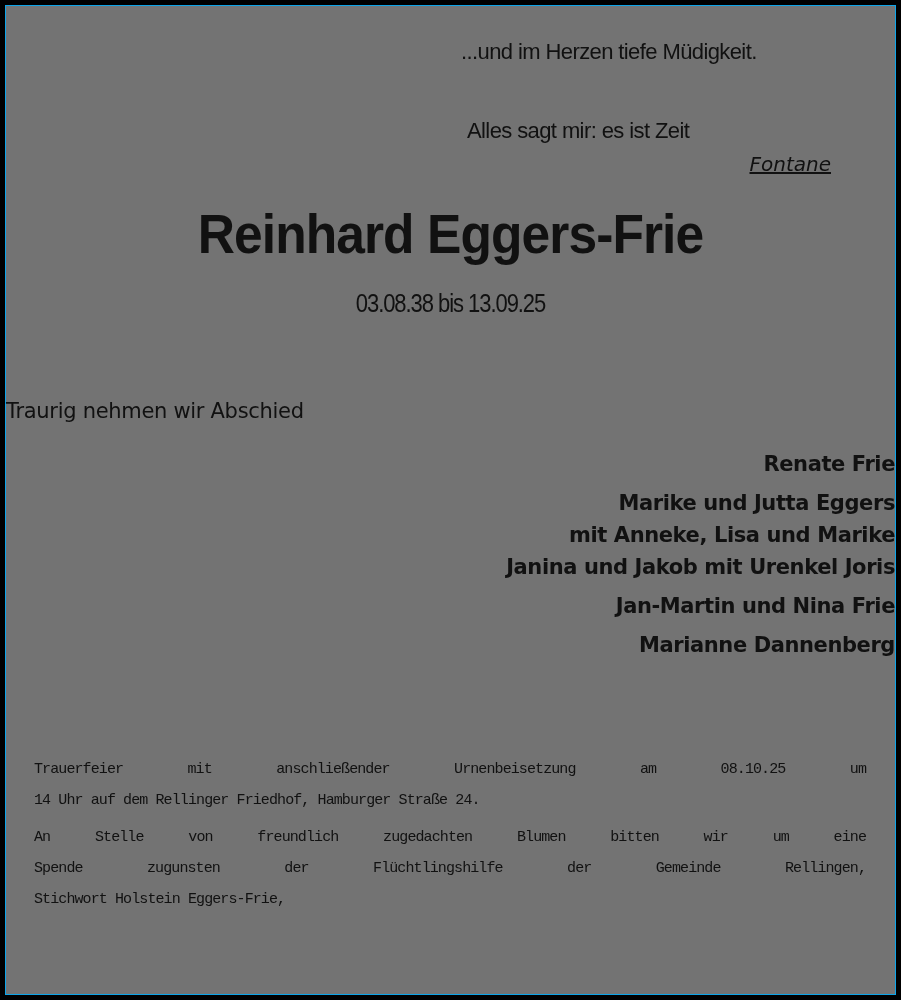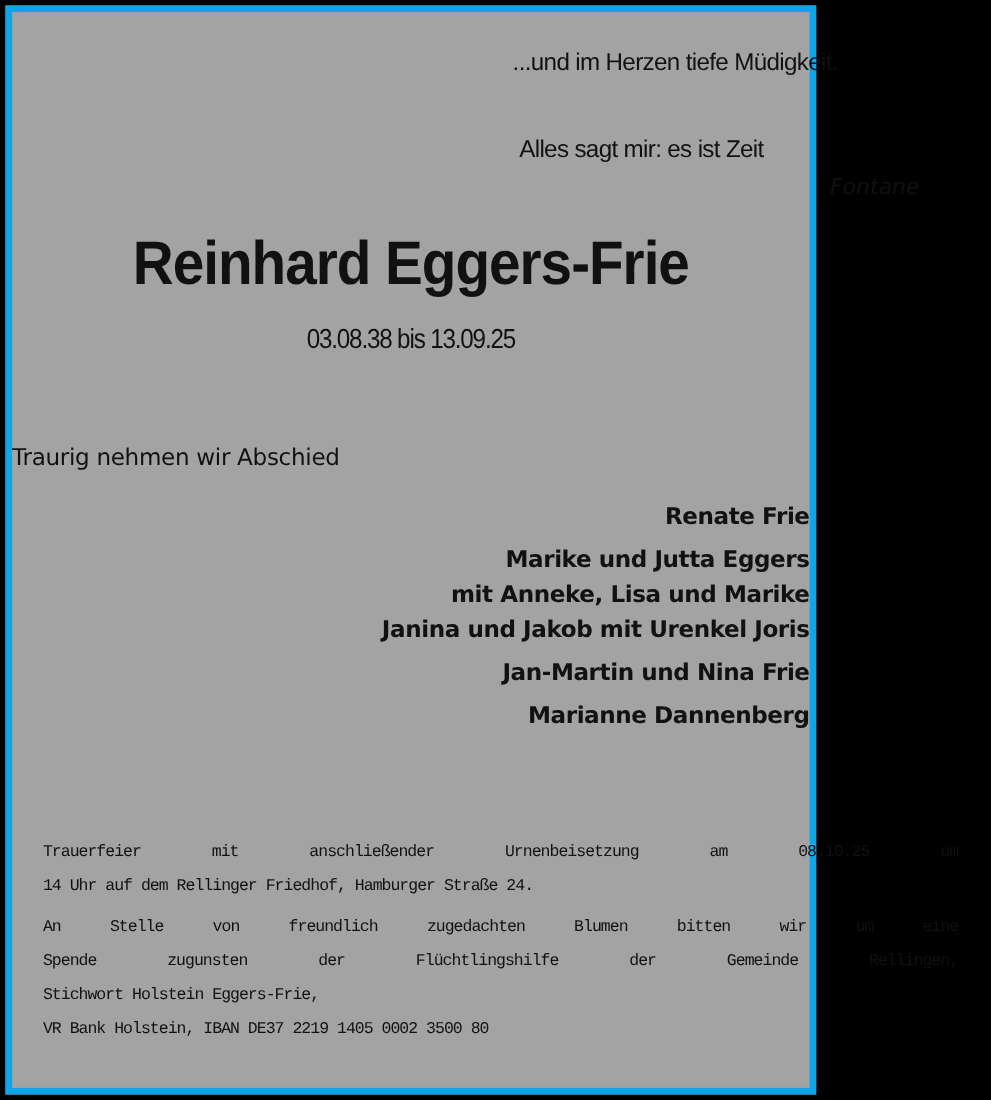--- a/index.html
+++ b/index.html
@@ -1,32 +1,33 @@
 <!DOCTYPE html>
 <html><head>
   <meta charset="utf-8">
   <style>
     html, body { margin: 0; padding: 0; background: #000; }
     body { width: 901px; height: 1000px; overflow: hidden; }
     .frame {
-      position: absolute; left: 5px; top: 5px; width: 737px; height: 990px;
-      background: #a3a3a3; box-sizing: border-box; border: 6px solid #0ea5e9;
+      position: absolute; left: 5px; top: 5px; width: 891px; height: 990px;
+      background: #737373; box-sizing: border-box; border: 1px solid #0ea5e9;
       color: #111;
     }
     .quote {
       position: absolute; left: 455px; top: 30px; width: 390px;
       font-family: "Liberation Sans", sans-serif; font-size: 22px; line-height: 31px;
       letter-spacing: -0.6px;
     }
     .quote .l1 { display: block; }
     .quote .l2 { display: block; padding-left: 6px; margin-top: 48px; }
     .quote .author {
       display: block; text-align: right; font-style: italic; padding-right: 20px;
       font-family: "DejaVu Sans", sans-serif; font-size: 20px; letter-spacing: 0;
       margin-top: 3px;
+      text-decoration: underline;
     }
     .name {
       position: absolute; left: 0; right: 0; top: 195px; text-align: center;
       font-family: "Liberation Sans", sans-serif; font-weight: bold; font-size: 56px;
       letter-spacing: -1px; transform: scaleX(0.92);
     }
     .dates {
       position: absolute; left: 0; right: 0; top: 283px; text-align: center;
       font-family: "Liberation Sans", sans-serif; font-size: 25px; letter-spacing: -1.2px;
       transform: scaleX(0.88);
@@ -86,17 +87,16 @@
 
   <div class="info">
     <p>
       <span class="just-line">Trauerfeier mit anschließender Urnenbeisetzung am 08.10.25 um</span>
       <span class="ln">14 Uhr auf dem Rellinger Friedhof, Hamburger Straße 24.</span>
     </p>
     <p>
       <span class="just-line">An Stelle von freundlich zugedachten Blumen bitten wir um eine</span>
       <span class="just-line">Spende zugunsten der Flüchtlingshilfe der Gemeinde Rellingen,</span>
       <span class="ln">Stichwort Holstein Eggers-Frie,</span>
-      <span class="ln">VR Bank Holstein, IBAN DE37 2219 1405 0002 3500 80</span>
     </p>
   </div>
 
 </div>
 
 </body></html>

